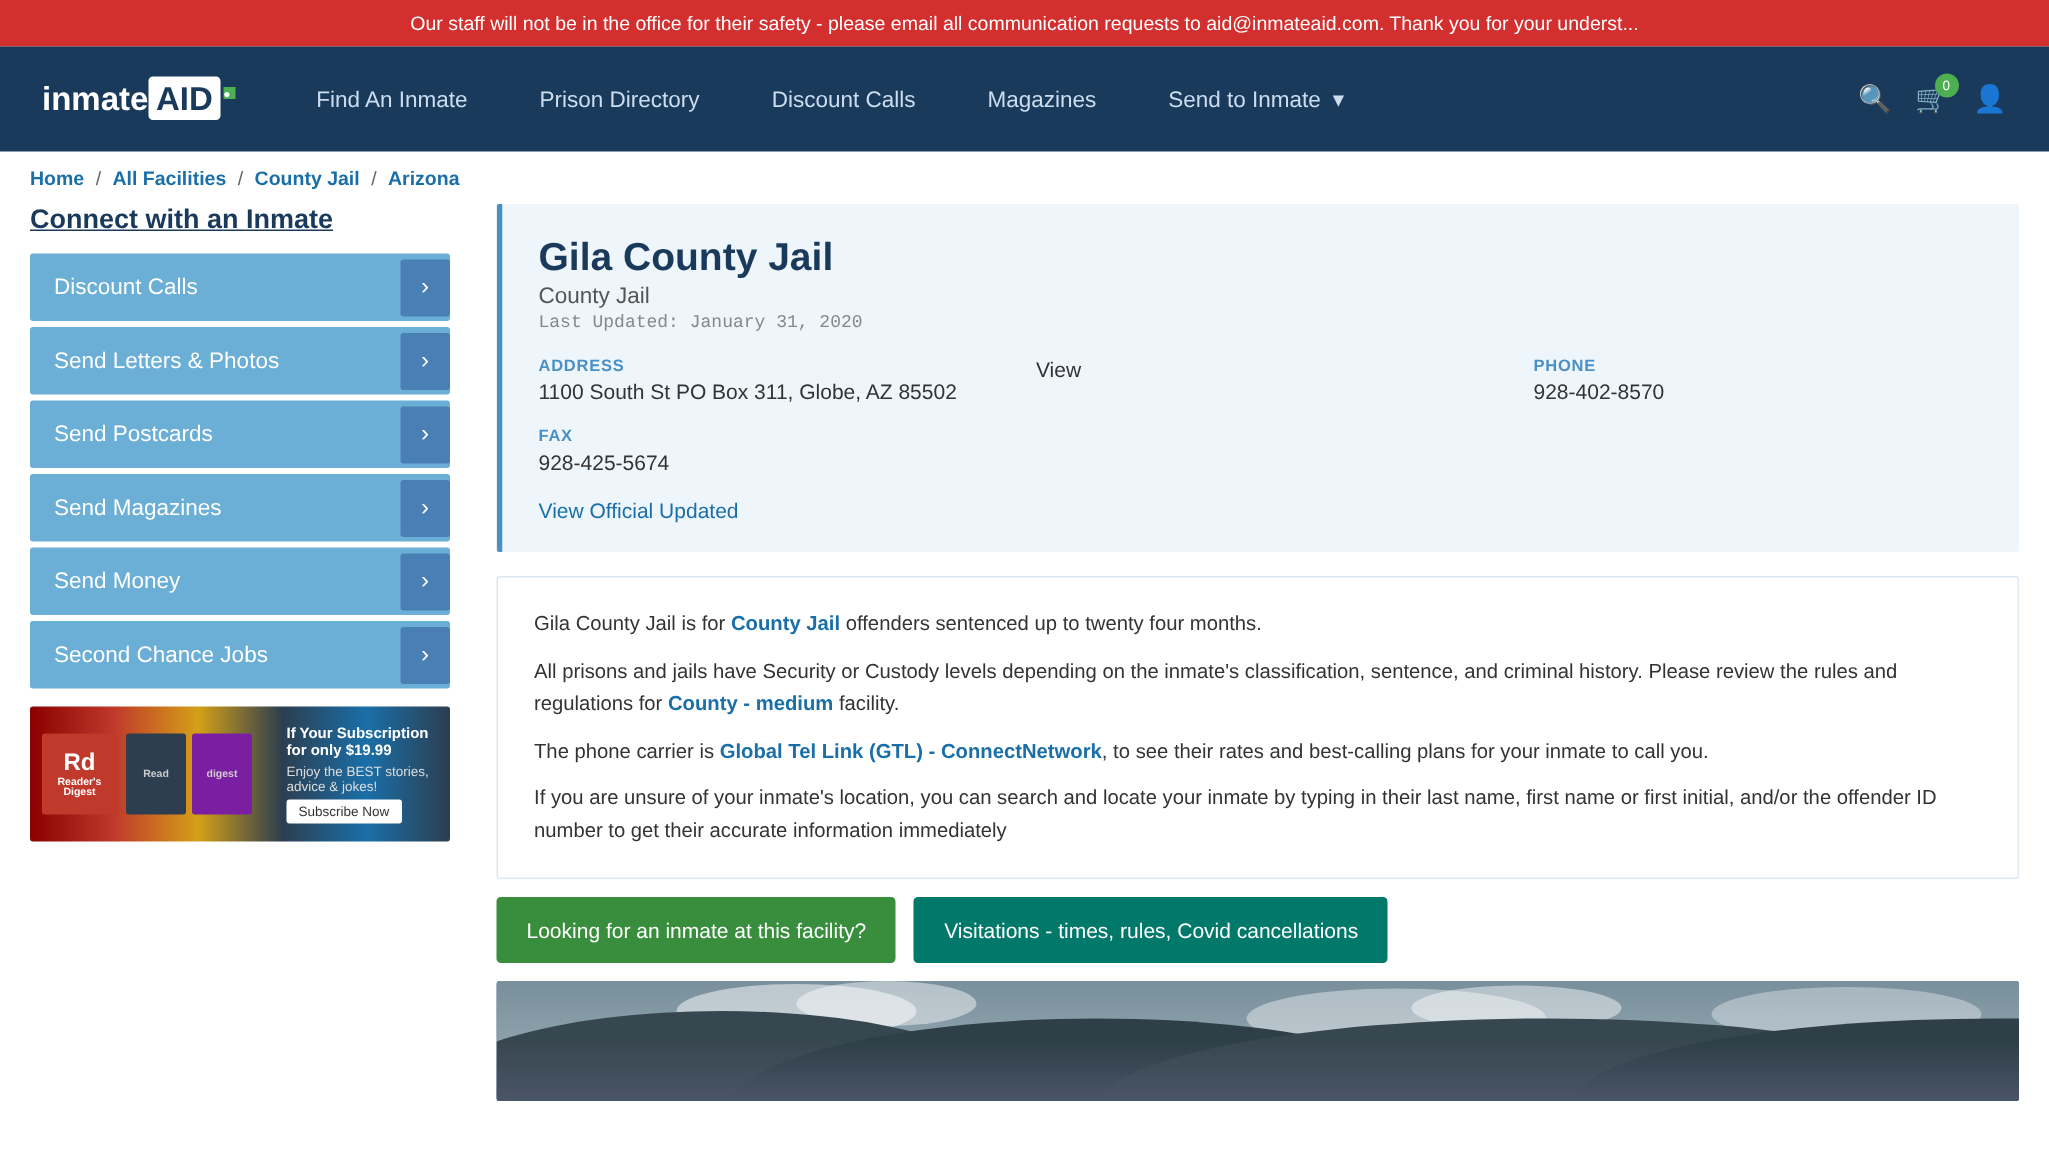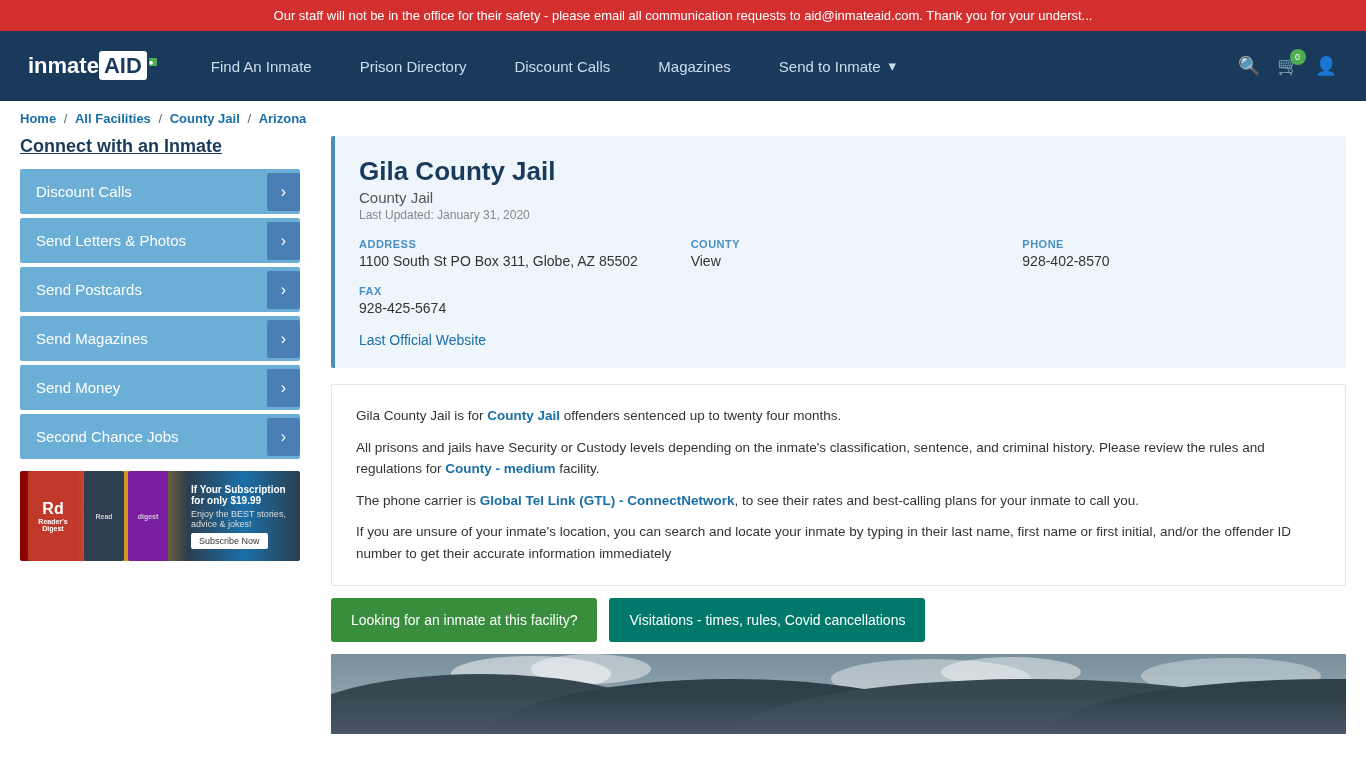--- a/index.html
+++ b/index.html
@@ -134,21 +134,21 @@
       height: 92px;
       background: linear-gradient(to right, #8B0000 0%, #c0392b 20%, #d4a017 40%, #2c3e50 60%, #1a6fa8 80%, #2c3e50 100%);
       display: flex;
       align-items: center;
       padding: 8px;
       gap: 6px;
       border-radius: 2px;
     }
     .ad-cover {
       width: 50px;
-      height: 90px;
+      height: 54px;
       background: #c0392b;
       border-radius: 2px;
       display: flex;
       align-items: center;
       justify-content: center;
       color: #fff;
       font-size: 8px;
       font-weight: bold;
       text-align: center;
       flex-shrink: 0;
@@ -191,20 +191,21 @@
     }
     .facility-type {
       font-size: 15px;
       color: #555;
       margin-bottom: 2px;
     }
     .facility-updated {
       font-size: 12px;
       color: #888;
       margin-bottom: 16px;
+      font-family: Liberation Mono, monospace;
     }
     .info-grid {
       display: grid;
       grid-template-columns: 1fr 1fr 1fr;
       gap: 16px 32px;
       margin-bottom: 16px;
     }
     .info-label {
       font-size: 11px;
       color: #4a90c4;
@@ -381,34 +382,33 @@
       <div class="facility-name">Gila County Jail</div>
       <div class="facility-type">County Jail</div>
       <div class="facility-updated">Last Updated: January 31, 2020</div>
 
       <div class="info-grid">
         <div>
           <div class="info-label">ADDRESS</div>
           <div class="info-value">1100 South St PO Box 311, Globe, AZ 85502</div>
         </div>
         <div>
-          <div class="info-label">COUNTY</div>
           <div class="info-value">View</div>
         </div>
         <div>
           <div class="info-label">PHONE</div>
           <div class="info-value">928-402-8570</div>
         </div>
         <div>
           <div class="info-label">FAX</div>
           <div class="info-value">928-425-5674</div>
         </div>
       </div>
 
-      <a class="official-link">Last Official Website</a>
+      <a class="official-link">View Official Updated</a>
     </div>
 
     <div class="description-card">
       <p>
         
         Gila County Jail is for <a class="link-blue">County Jail</a> offenders sentenced up to twenty four months.
       </p>
       <p>
         All prisons and jails have Security or Custody levels depending on the inmate's classification, sentence, and criminal history. Please review the rules and regulations for <a class="link-blue">County - medium</a> facility.
       </p>

